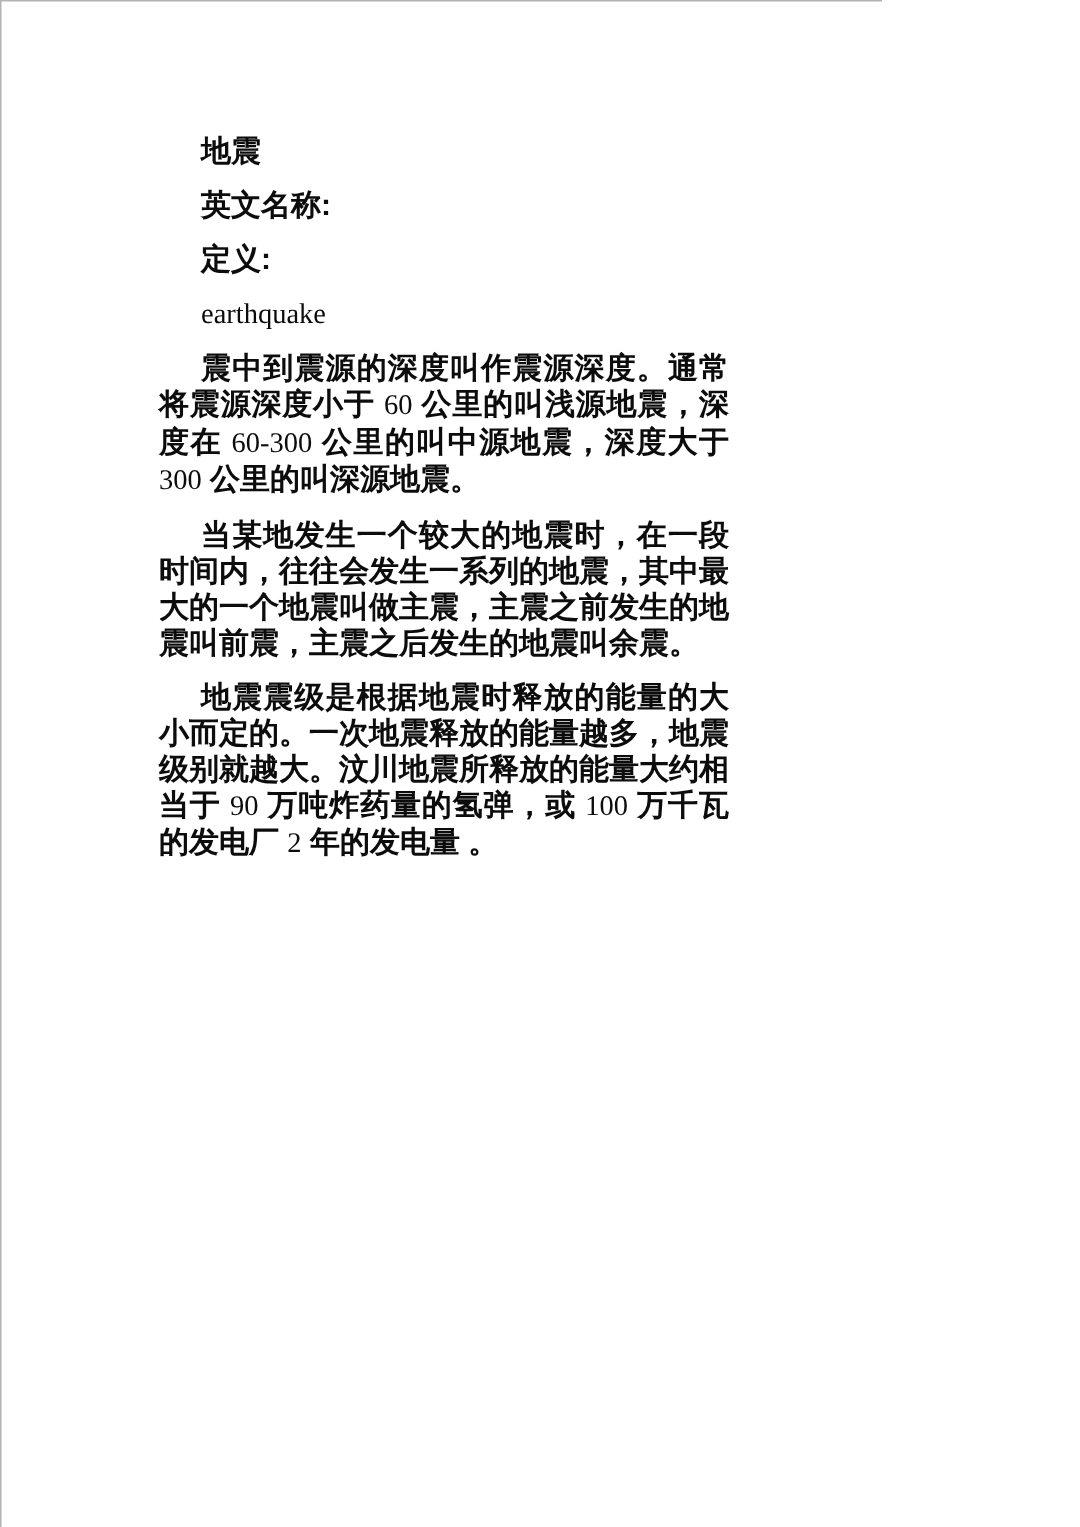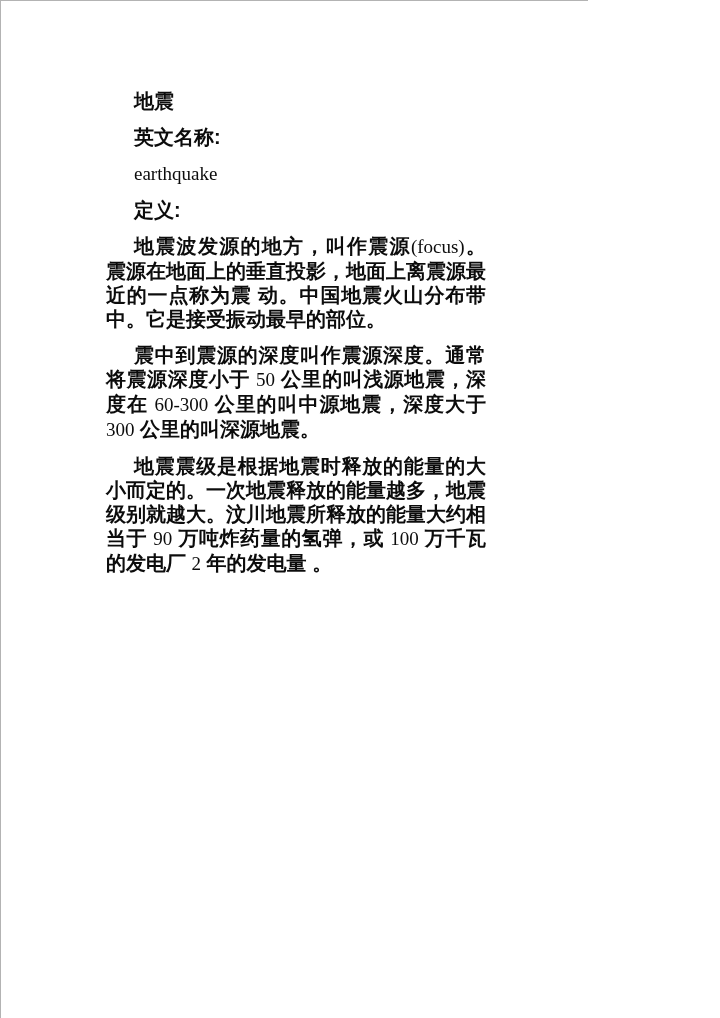--- a/index.html
+++ b/index.html
@@ -37,18 +37,18 @@
     font-weight:400;
     font-size:19px;
   }
 </style>
 </head>
 <body>
 
 <div class="page">
     <p class="block heading"><span class="cn">地震</span></p>
     <p class="block heading"><span class="cn">英文名称:</span></p>
+    <p class="block heading"><span class="cn">定义:</span></p>
     <p class="block body"><span class="latin">earthquake</span></p>
-    <p class="block heading"><span class="cn">定义:</span></p>
-    <p class="block body"><span class="cn">地震波发源的地方，叫作震源</span><span class="latin">(focus)</span><span class="cn">。震源在地面上的垂直投影，地面上离震源最近的一点称为震 动。中国地震火山分布带中。它是接受振动最早的部位。</span></p>
-    <p class="block body"><span class="cn">震中到震源的深度叫作震源深度。通常将震源深度小于 </span><span class="latin">50</span><span class="cn"> 公里的叫浅源地震，深度在 </span><span class="latin">60-300</span><span class="cn"> 公里的叫中源地震，深度大于 </span><span class="latin">300</span><span class="cn"> 公里的叫深源地震。</span></p>
+    <p class="block body"><span class="cn">震中到震源的深度叫作震源深度。通常将震源深度小于 </span><span class="latin">60</span><span class="cn"> 公里的叫浅源地震，深度在 </span><span class="latin">60-300</span><span class="cn"> 公里的叫中源地震，深度大于 </span><span class="latin">300</span><span class="cn"> 公里的叫深源地震。</span></p>
+    <p class="block body"><span class="cn">当某地发生一个较大的地震时，在一段时间内，往往会发生一系列的地震，其中最大的一个地震叫做主震，主震之前发生的地震叫前震，主震之后发生的地震叫余震。</span></p>
     <p class="block body"><span class="cn">地震震级是根据地震时释放的能量的大小而定的。一次地震释放的能量越多，地震级别就越大。汶川地震所释放的能量大约相当于 </span><span class="latin">90</span><span class="cn"> 万吨炸药量的氢弹，或 </span><span class="latin">100</span><span class="cn"> 万千瓦的发电厂 </span><span class="latin">2</span><span class="cn"> 年的发电量 。</span></p>
   </div>
 
 </body></html>

